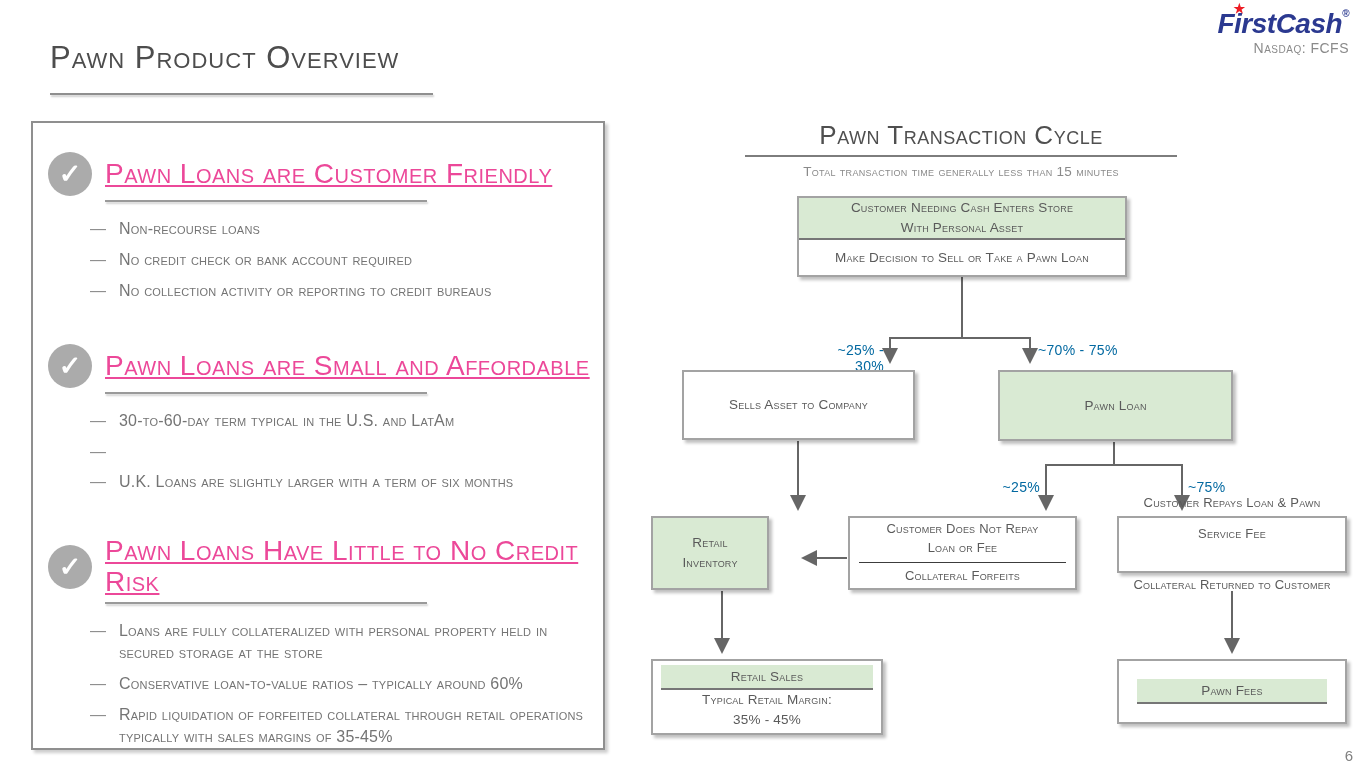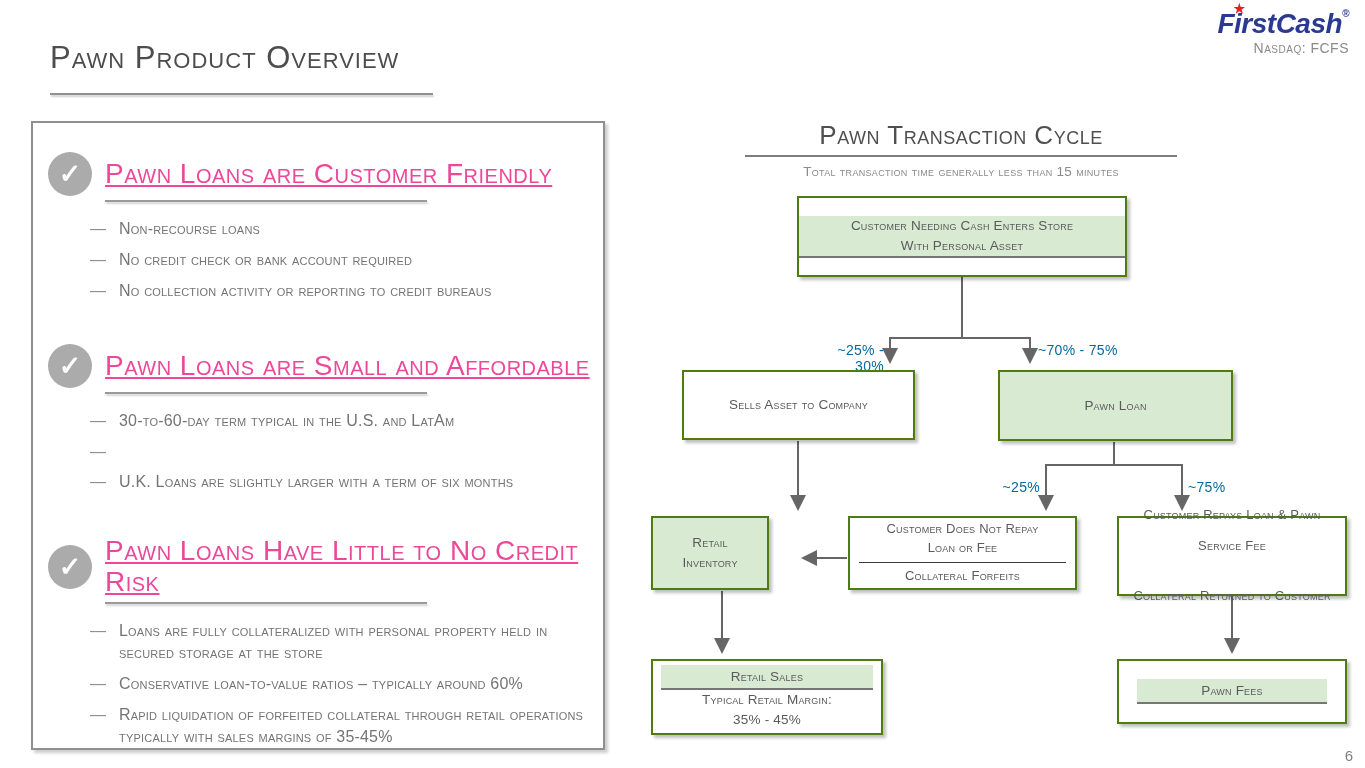--- a/index.html
+++ b/index.html
@@ -69,41 +69,41 @@
   .fc-title-underline {
     position:absolute; left:745px; top:155px; width:432px; height:2px; background:#7d7d7d;
   }
   .fc-subtitle {
     position:absolute; left:705px; top:164px; width:512px; text-align:center;
     font-size:13.5px; color:#8a8a8a; letter-spacing:0.3px;
   }
   svg.wires { position:absolute; left:0; top:0; width:1365px; height:768px; pointer-events:none; }
 
   .node {
-    position:absolute; border:2px solid #4d7c0f; background:#ffffff;
+    position:absolute; border:2px solid #a3a3a3; background:#ffffff;
     box-shadow:3px 3px 3px rgba(0,0,0,0.25);
     color:#5a5a5a; text-align:center;
     display:flex; flex-direction:column; justify-content:center;
     font-size:13.5px; line-height:1.45; letter-spacing:0.2px;
   }
   .node.green { background:#d9ead3; }
   .node .part-green {
     background:#d9ead3; border-bottom:2px solid #767676;
     display:flex; flex-direction:column; justify-content:center; flex:none;
   }
   .node .part-white { flex:1; display:flex; flex-direction:column; justify-content:center; background:#fff; }
   .node .sepline { height:1px; background:#3c3c3c; width:92%; margin:4px auto; }
 
   .n-enter   { left:797px; top:196px; width:330px; height:81px; padding:0; }
   .n-enter .part-green { height:42px; }
   .n-sells   { left:682px; top:370px; width:233px; height:70px; }
   .n-loan    { left:998px; top:370px; width:235px; height:71px; }
   .n-inv     { left:651px; top:516px; width:118px; height:74px; }
   .n-norepay { left:848px; top:516px; width:229px; height:74px; font-size:13px; }
-  .n-repay   { left:1117px; top:516px; width:230px; height:80px; font-size:13px;gap:12px; }
+  .n-repay   { left:1117px; top:516px; width:230px; height:57px; font-size:13px;gap:12px; }
   .n-sales   { left:651px; top:659px; width:232px; height:76px; padding:8px; }
   .n-sales .part-green { height:25px; }
   .n-fees    { left:1117px; top:659px; width:230px; height:65px; padding:18px; }
   .n-fees .part-green { height:25px; }
 
   .edge-label { position:absolute; font-size:14px; color:#0369a1; letter-spacing:0.3px; }
   .el-sell    { left:808px;  top:342px; width:76px; text-align:right; }
   .el-loan    { left:1038px; top:342px; }
   .el-forfeit { left:1002px; top:479px; width:38px; text-align:right; }
   .el-repay   { left:1188px; top:479px; }
@@ -224,20 +224,23 @@
   <div class="edge-label el-sell sc">~25% - 30%</div>
   <div class="edge-label el-loan sc">~70% - 75%</div>
   <div class="edge-label el-forfeit sc">~25%</div>
   <div class="edge-label el-repay sc">~75%</div>
 
   <div class="node n-enter">
     <div class="part-green">
       <div class="sc">Customer Needing Cash Enters Store</div>
       <div class="sc">With Personal Asset</div>
     </div>
+    <div class="part-white">
+      <div class="sc">Make Decision to Sell or Take a Pawn Loan</div>
+    </div>
   </div>
 
   <div class="node n-sells">
     <div class="sc">Sells Asset to Company</div>
   </div>
 
   <div class="node green n-loan">
     <div class="sc">Pawn Loan</div>
   </div>
 

